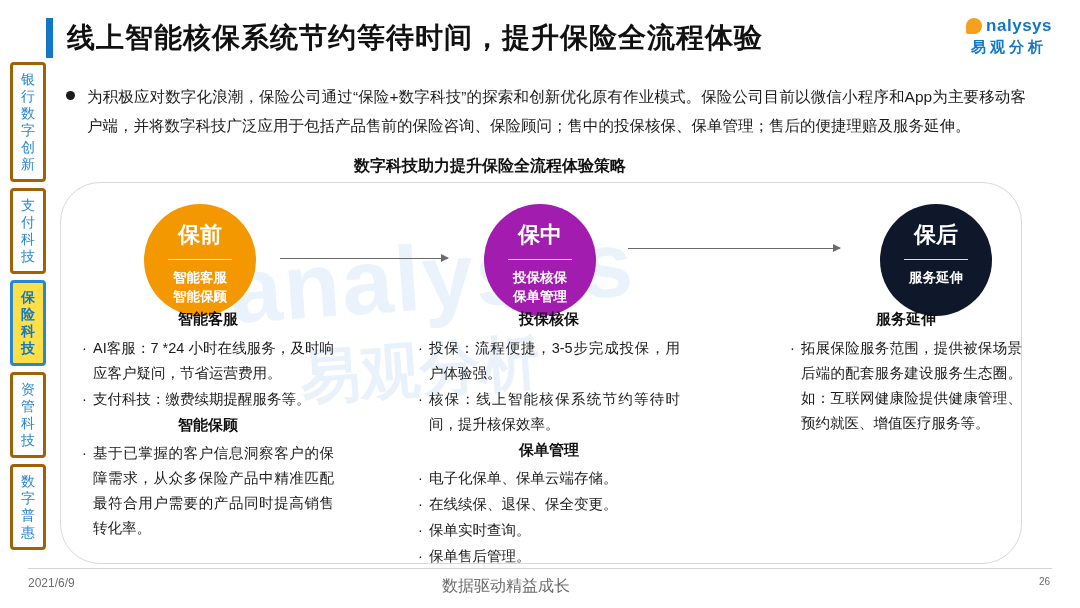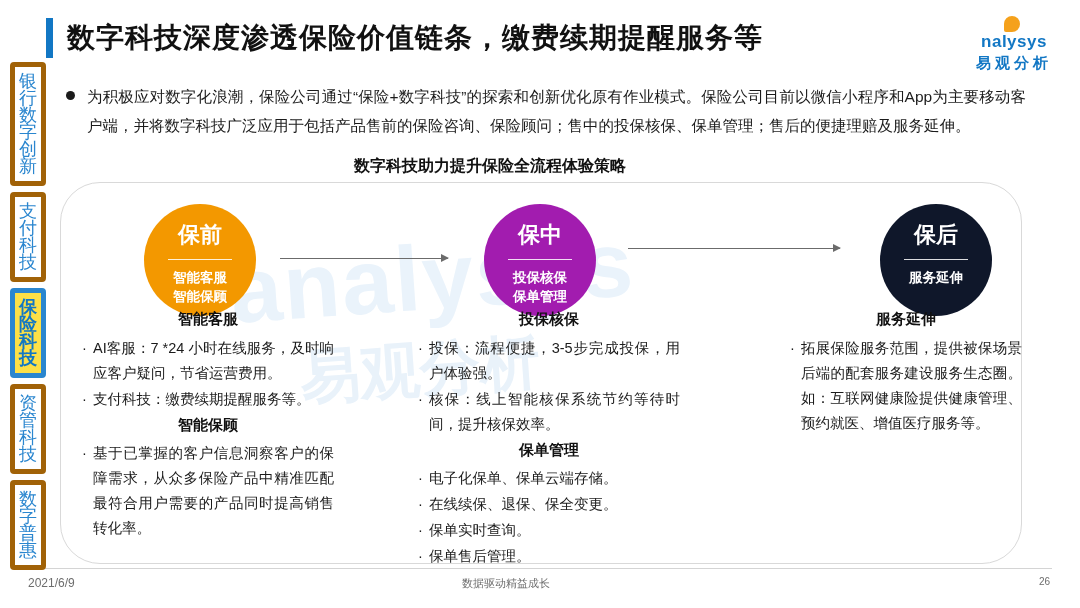--- a/index.html
+++ b/index.html
@@ -41,36 +41,36 @@
     width:7px;height:40px;background:#1277c4;margin-right:14px;
   }
   .title-text{
     font-size:28px;font-weight:bold;color:#111;
     letter-spacing:1px;
     white-space:nowrap;
   }
   .brand{
     position:absolute;right:28px;top:16px;text-align:center;z-index:3;
   }
-  .brand-row{display:flex;align-items:center;justify-content:flex-start;flex-direction:column;}
+  .brand-row{display:flex;align-items:center;justify-content:flex-start;}
   .brand-mark{
     width:16px;height:16px;border-radius:50% 50% 50% 2px;
     background:#f5a11b;margin-right:4px;display:inline-block;
   }
   .brand-en{font-size:17px;font-weight:bold;color:#1277c4;letter-spacing:.5px;}
   .brand-cn{font-size:15px;font-weight:bold;color:#1277c4;margin-top:2px;letter-spacing:4px;}
 
   
   .side-nav{
     position:absolute;left:10px;top:62px;width:40px;z-index:3;
   }
   .nav-item{
     width:36px;margin-bottom:6px;
-    border:5px solid #a16207;border-radius:4px;
-    color:#2a86cf;font-size:18px;line-height:17px;
+    border:3px solid #a16207;border-radius:4px;
+    color:#2a86cf;font-size:14px;line-height:17px;
     padding:6px 2px;text-align:center;
     box-sizing:border-box;
     background:#fff;
     letter-spacing:0px;
   }
   .nav-item.active{
     background:#fde047;border-color:#2a86cf;color:#1277c4;font-weight:bold;
   }
 
   
@@ -146,32 +146,32 @@
 
   .col-1{left:82px;top:310px;width:252px;}
   .col-2{left:418px;top:310px;width:262px;}
   .col-3{left:790px;top:310px;width:232px;}
 
   
   .footer-line{
     position:absolute;left:28px;top:568px;width:1024px;height:1px;background:#d4d4d4;z-index:2;
   }
   .footer-date{position:absolute;left:28px;top:576px;font-size:12px;color:#6d6d6d;z-index:3;}
-  .footer-center{position:absolute;left:0;top:576px;width:1012px;text-align:center;font-size:11px;color:#6d6d6d;z-index:3;}
+  .footer-center{position:absolute;left:0;top:576px;width:1012px;text-align:center;font-size:16px;color:#6d6d6d;z-index:3;}
   .footer-page{position:absolute;right:30px;top:576px;font-size:10px;color:#6d6d6d;z-index:3;}
 </style>
 </head>
 <body>
 
 <div class="watermark">analysys</div>
 <div class="watermark2">易观分析</div>
 
 <div class="title-bar">
   <div class="title-rule"></div>
-  <div class="title-text">数字科技深度渗透保险价值链条，缴费续期提醒服务等</div>
+  <div class="title-text">线上智能核保系统节约等待时间，提升保险全流程体验</div>
 </div>
 
 <div class="brand">
   <div class="brand-row">
     <span class="brand-mark"></span>
     <span class="brand-en">nalysys</span>
   </div>
   <div class="brand-cn">易观分析</div>
 </div>
 

